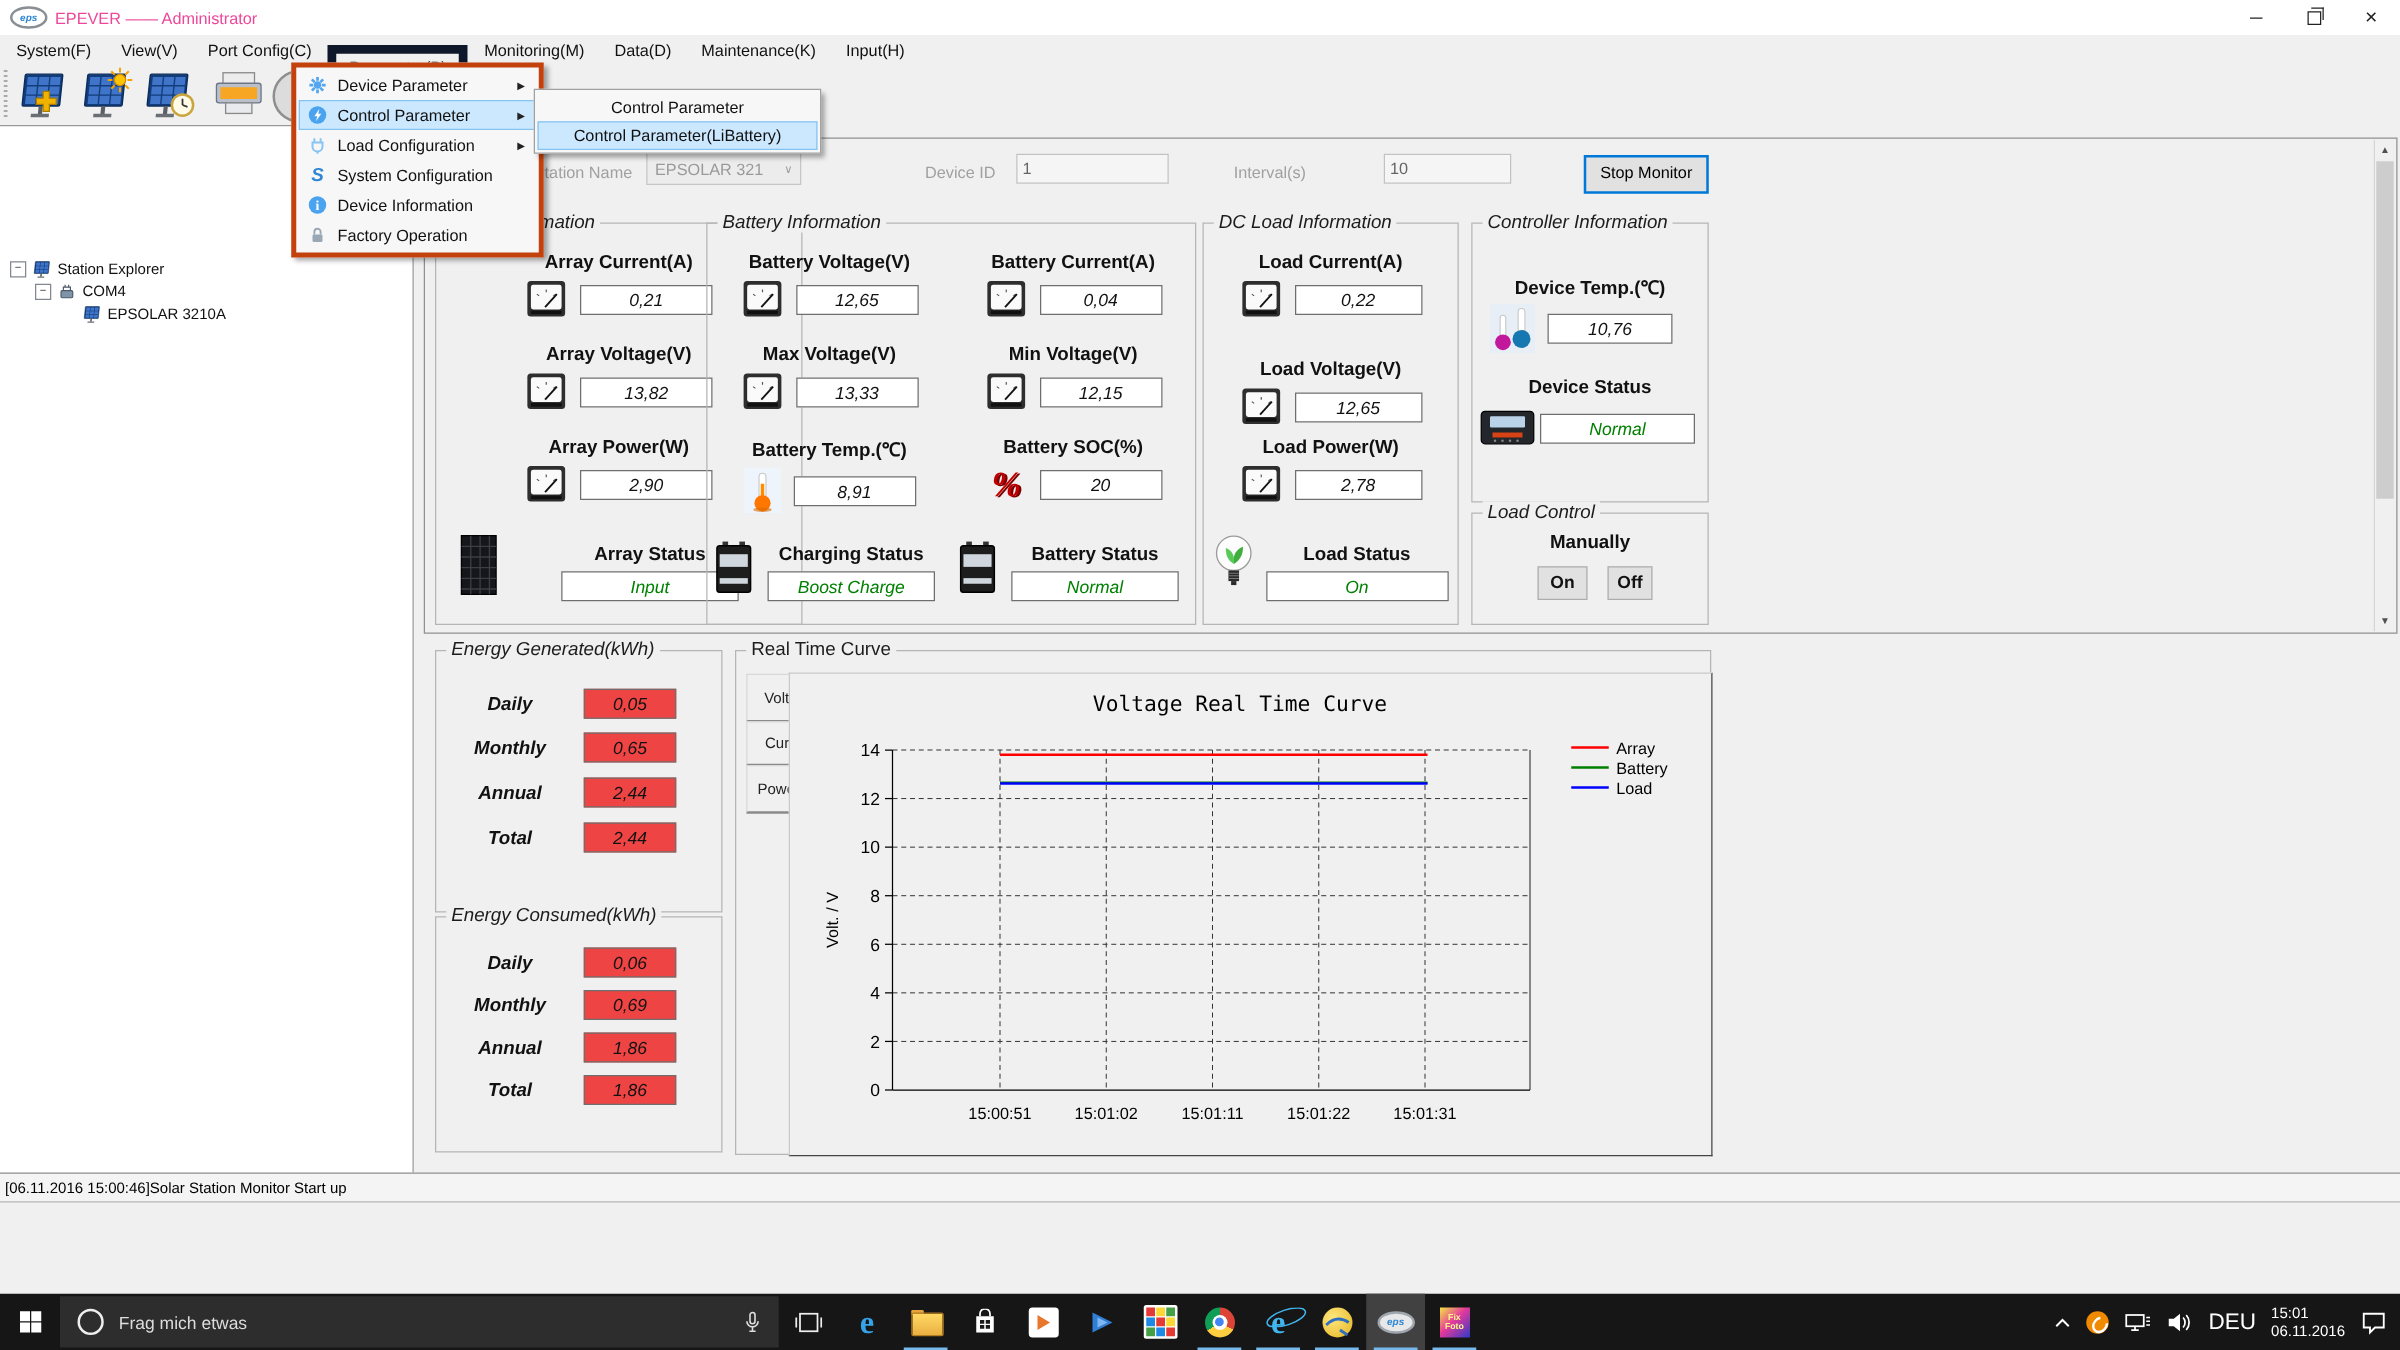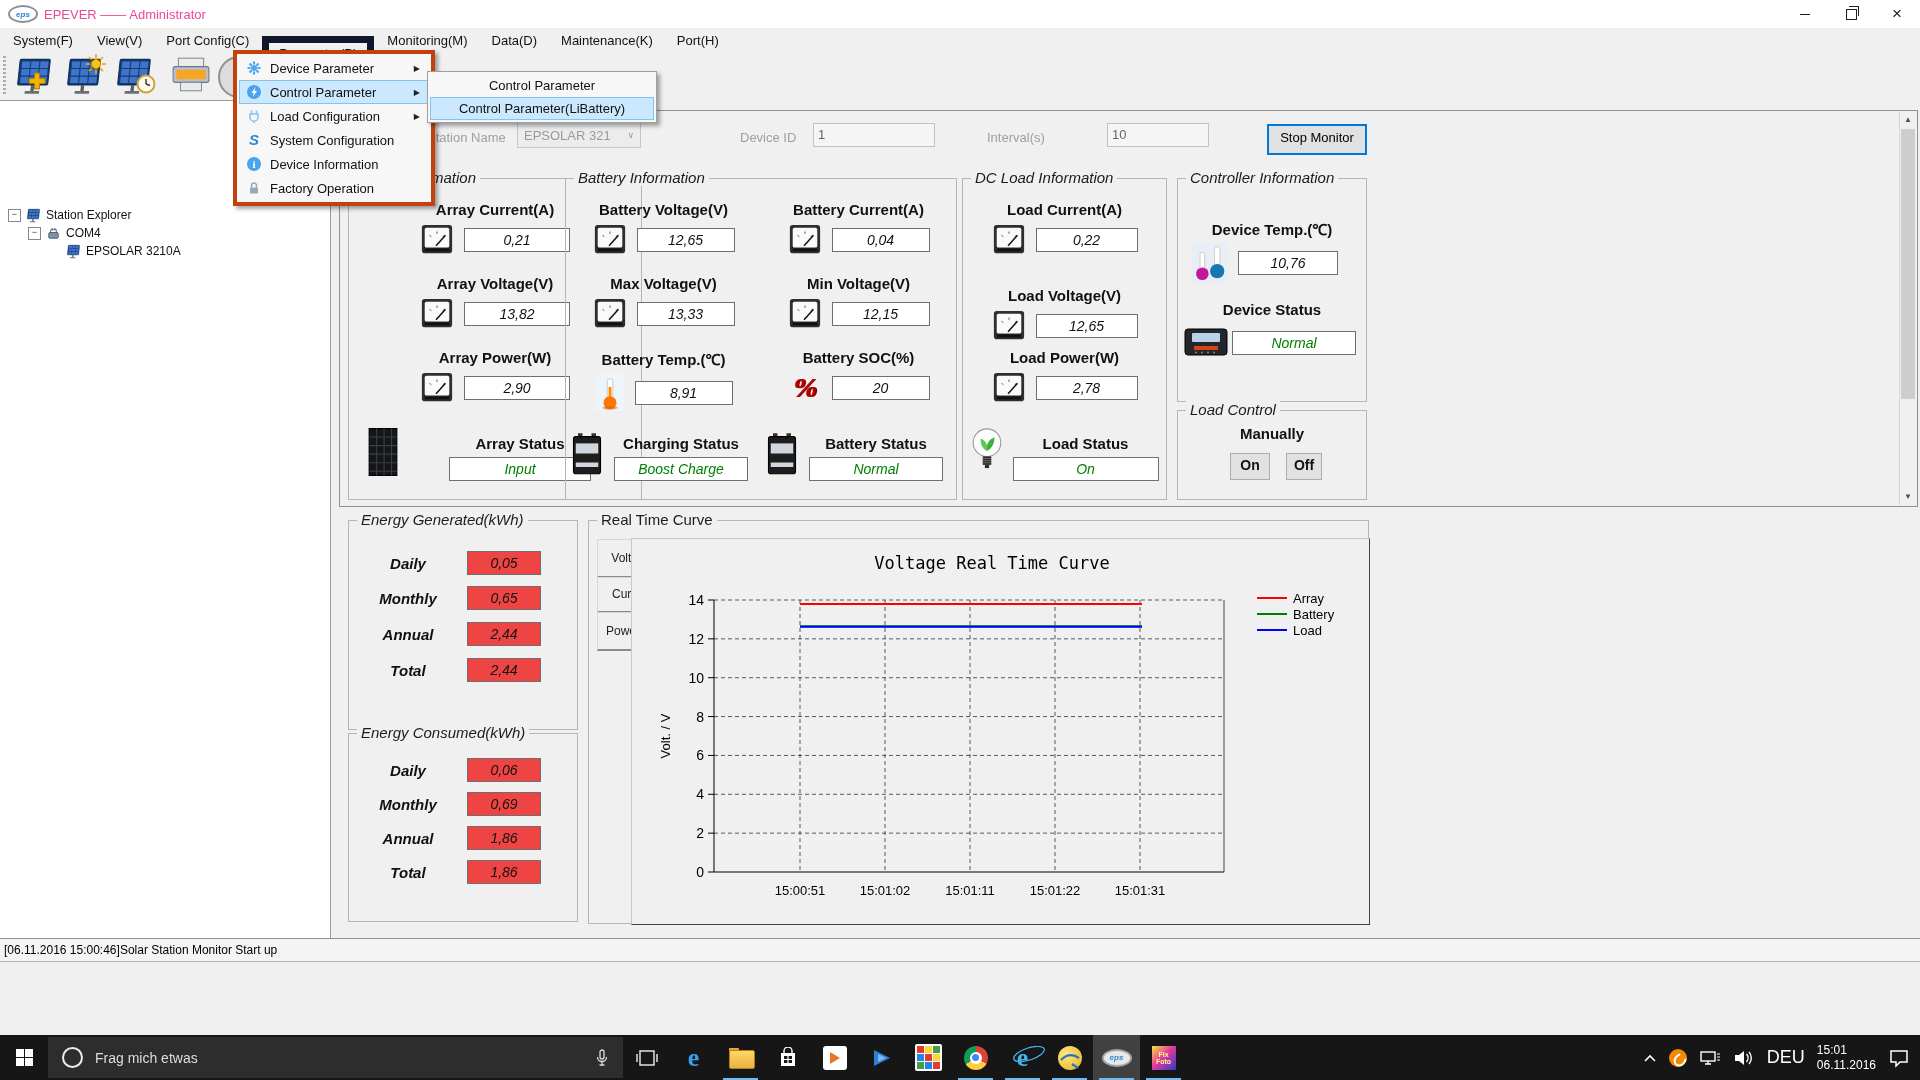--- a/index.html
+++ b/index.html
@@ -235,21 +235,21 @@
   </div>
 
   <div class="menubar">
     <div class="menuitem">System(F)</div>
     <div class="menuitem">View(V)</div>
     <div class="menuitem">Port Config(C)</div>
     <div class="menuitem open">Parameter(P)</div>
     <div class="menuitem">Monitoring(M)</div>
     <div class="menuitem">Data(D)</div>
     <div class="menuitem">Maintenance(K)</div>
-    <div class="menuitem">Port(H)</div>
+    <div class="menuitem">Input(H)</div>
   </div>
 
   <div class="toolbar">
     <div class="tb-handle"></div>
     <div class="tbicon" style="left:14px">
       <svg width="44" height="42">
           <use href="#sym-panel-blue" width="40" height="40"></use>
         </svg>
       <svg width="18" height="18" style="position:absolute;left:14px;top:16px">
           <use href="#badge-plus"></use>

